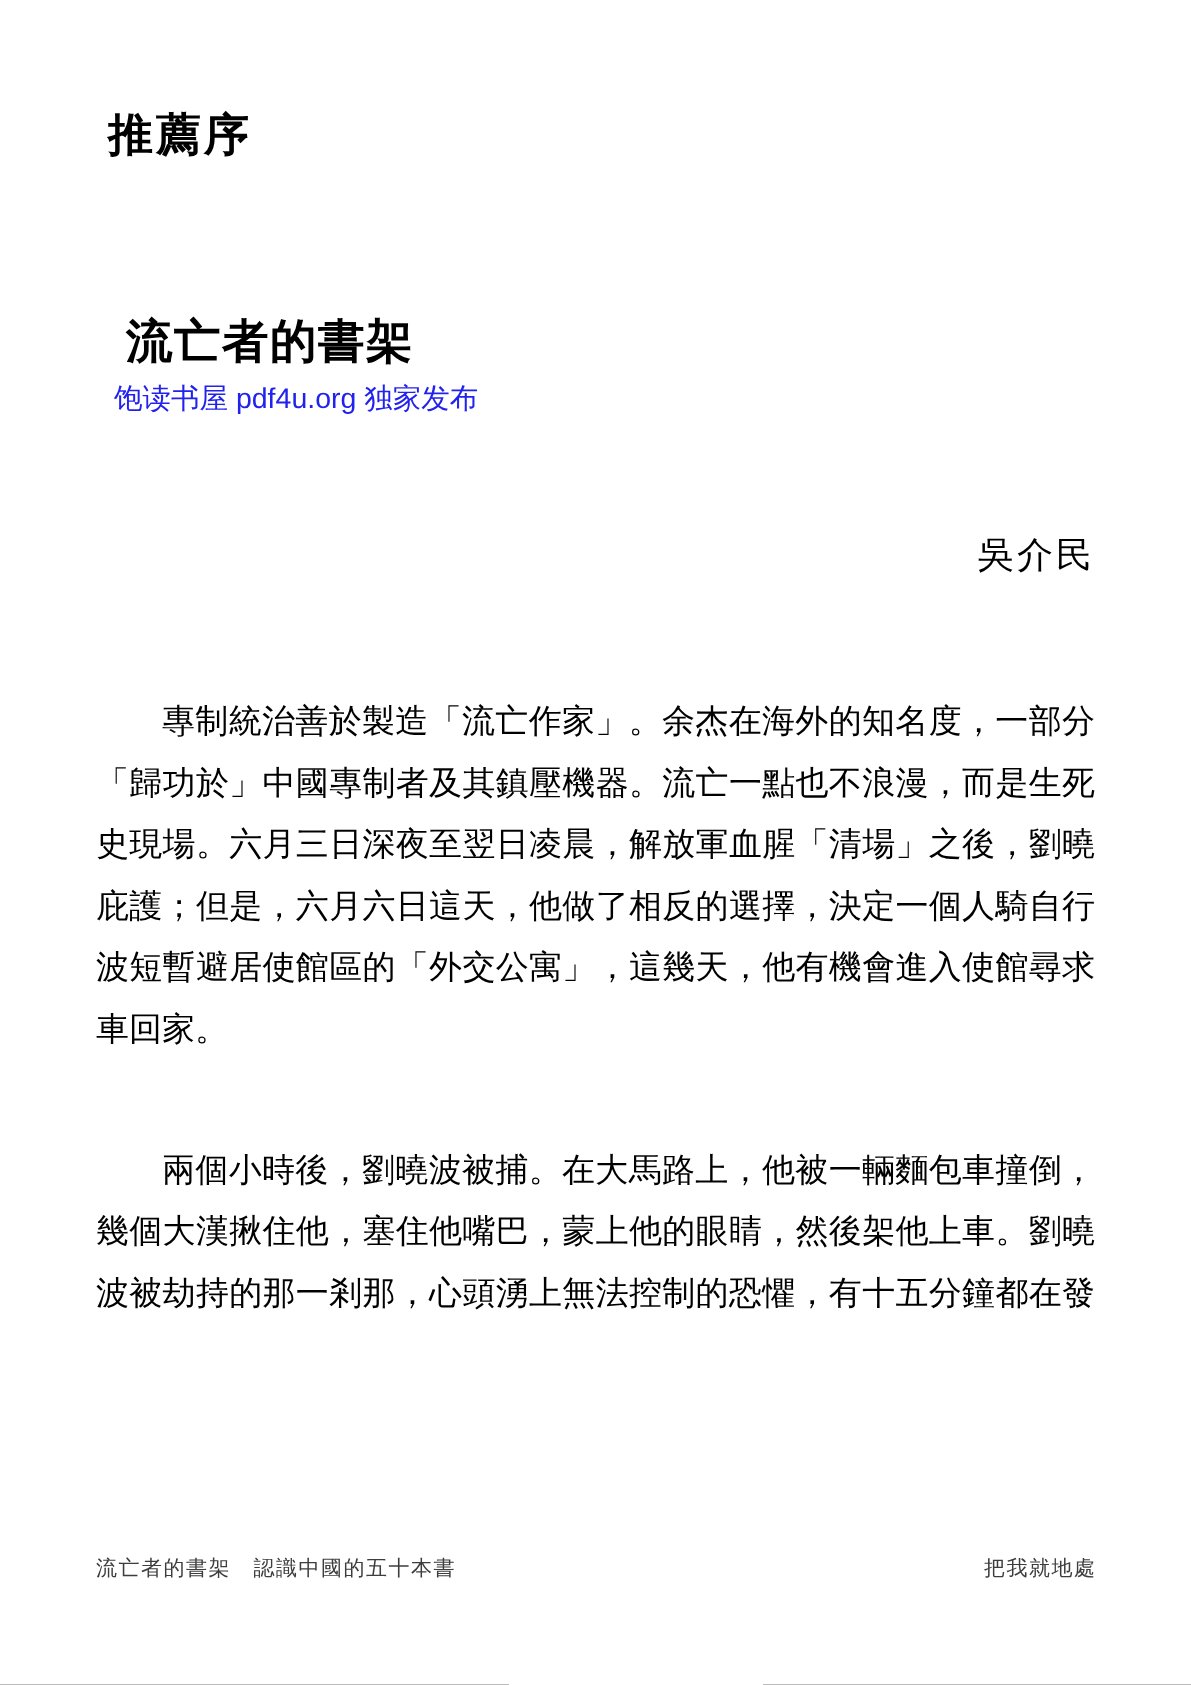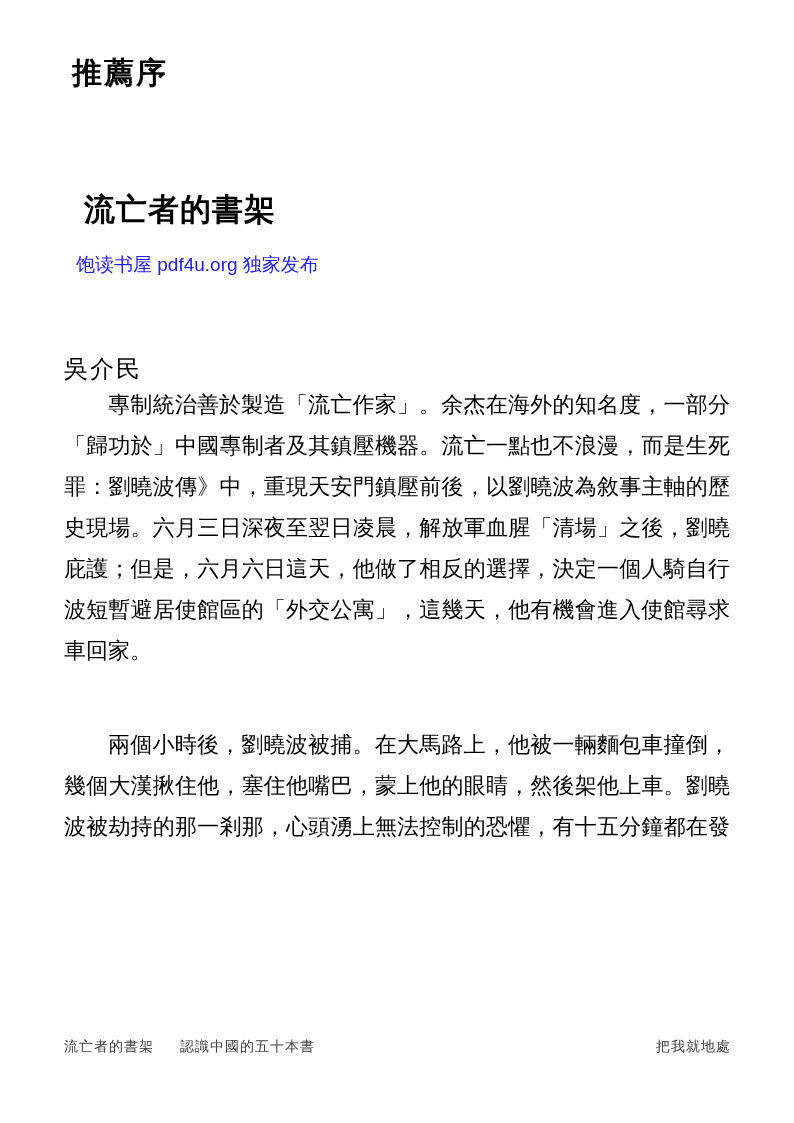--- a/index.html
+++ b/index.html
@@ -16,44 +16,46 @@
   }
   .content {
     padding: 0 64px;
   }
   .page-title {
     font-family: "Liberation Sans", "DejaVu Sans", sans-serif;
     font-weight: 700;
     font-size: 30px;
     line-height: 32px;
     letter-spacing: 2px;
-    margin: 57px 0 0 8px;
+    margin: 75px 0 0 8px;
   }
   .book-title {
     font-family: "Liberation Sans", "DejaVu Sans", sans-serif;
     font-weight: 700;
     font-size: 31px;
     line-height: 33px;
     letter-spacing: 1px;
     margin: 104px 0 0 20px;
   }
   .watermark {
     font-family: "Liberation Sans", "DejaVu Sans", sans-serif;
     font-size: 19px;
     line-height: 23px;
-    margin: 27px 0 0 12px;
+    margin: 11px 0 0 12px;
     cursor: pointer;
   }
   .author {
     font-size: 24px;
     line-height: 30px;
     margin-top: 78px;
+    text-align: right;
     letter-spacing: 2px;
   }
   .body-text {
+    margin-top: 74px;
     font-size: 22px;
   }
   .para .line {
     line-height: 41px;
     height: 41px;
     text-align: justify;
     text-align-last: justify;
     text-justify: inter-character;
     white-space: nowrap;
   }
@@ -66,41 +68,40 @@
     left: 64px;
     right: 63px;
     display: flex;
     justify-content: space-between;
     align-items: baseline;
     font-size: 14px;
     line-height: 18px;
     letter-spacing: 1px;
     color: #3d3d3d;
   }
-  .footer-left .footer-subtitle { margin-left: 26px; }
+  .footer-left .footer-subtitle { margin-left: 15px; }
 </style>
 </head>
 <body>
 
 <div class="page">
   <div class="content">
 
     <h1 class="page-title">推薦序</h1>
 
     <h2 class="book-title">流亡者的書架</h2>
 
     <div class="watermark" style="color: rgb(34, 34, 238);">饱读书屋 pdf4u.org 独家发布</div>
 
     <div class="author">吳介民</div>
 
     <div class="body-text" id="body-text">
         <div class="para">
           <div class="line first">專制統治善於製造「流亡作家」。余杰在海外的知名度，一部分</div>
           <div class="line">「歸功於」中國專制者及其鎮壓機器。流亡一點也不浪漫，而是生死</div>
-          <div class="line">罪：劉曉波傳》中，重現天安門鎮壓前後，以劉曉波為敘事主軸的歷</div>
           <div class="line">史現場。六月三日深夜至翌日凌晨，解放軍血腥「清場」之後，劉曉</div>
           <div class="line">庇護；但是，六月六日這天，他做了相反的選擇，決定一個人騎自行</div>
           <div class="line">波短暫避居使館區的「外交公寓」，這幾天，他有機會進入使館尋求</div>
           <div class="line last">車回家。</div>
         </div>
         <div class="para">
           <div class="line first">兩個小時後，劉曉波被捕。在大馬路上，他被一輛麵包車撞倒，</div>
           <div class="line">幾個大漢揪住他，塞住他嘴巴，蒙上他的眼睛，然後架他上車。劉曉</div>
           <div class="line">波被劫持的那一剎那，心頭湧上無法控制的恐懼，有十五分鐘都在發</div>
         </div>

